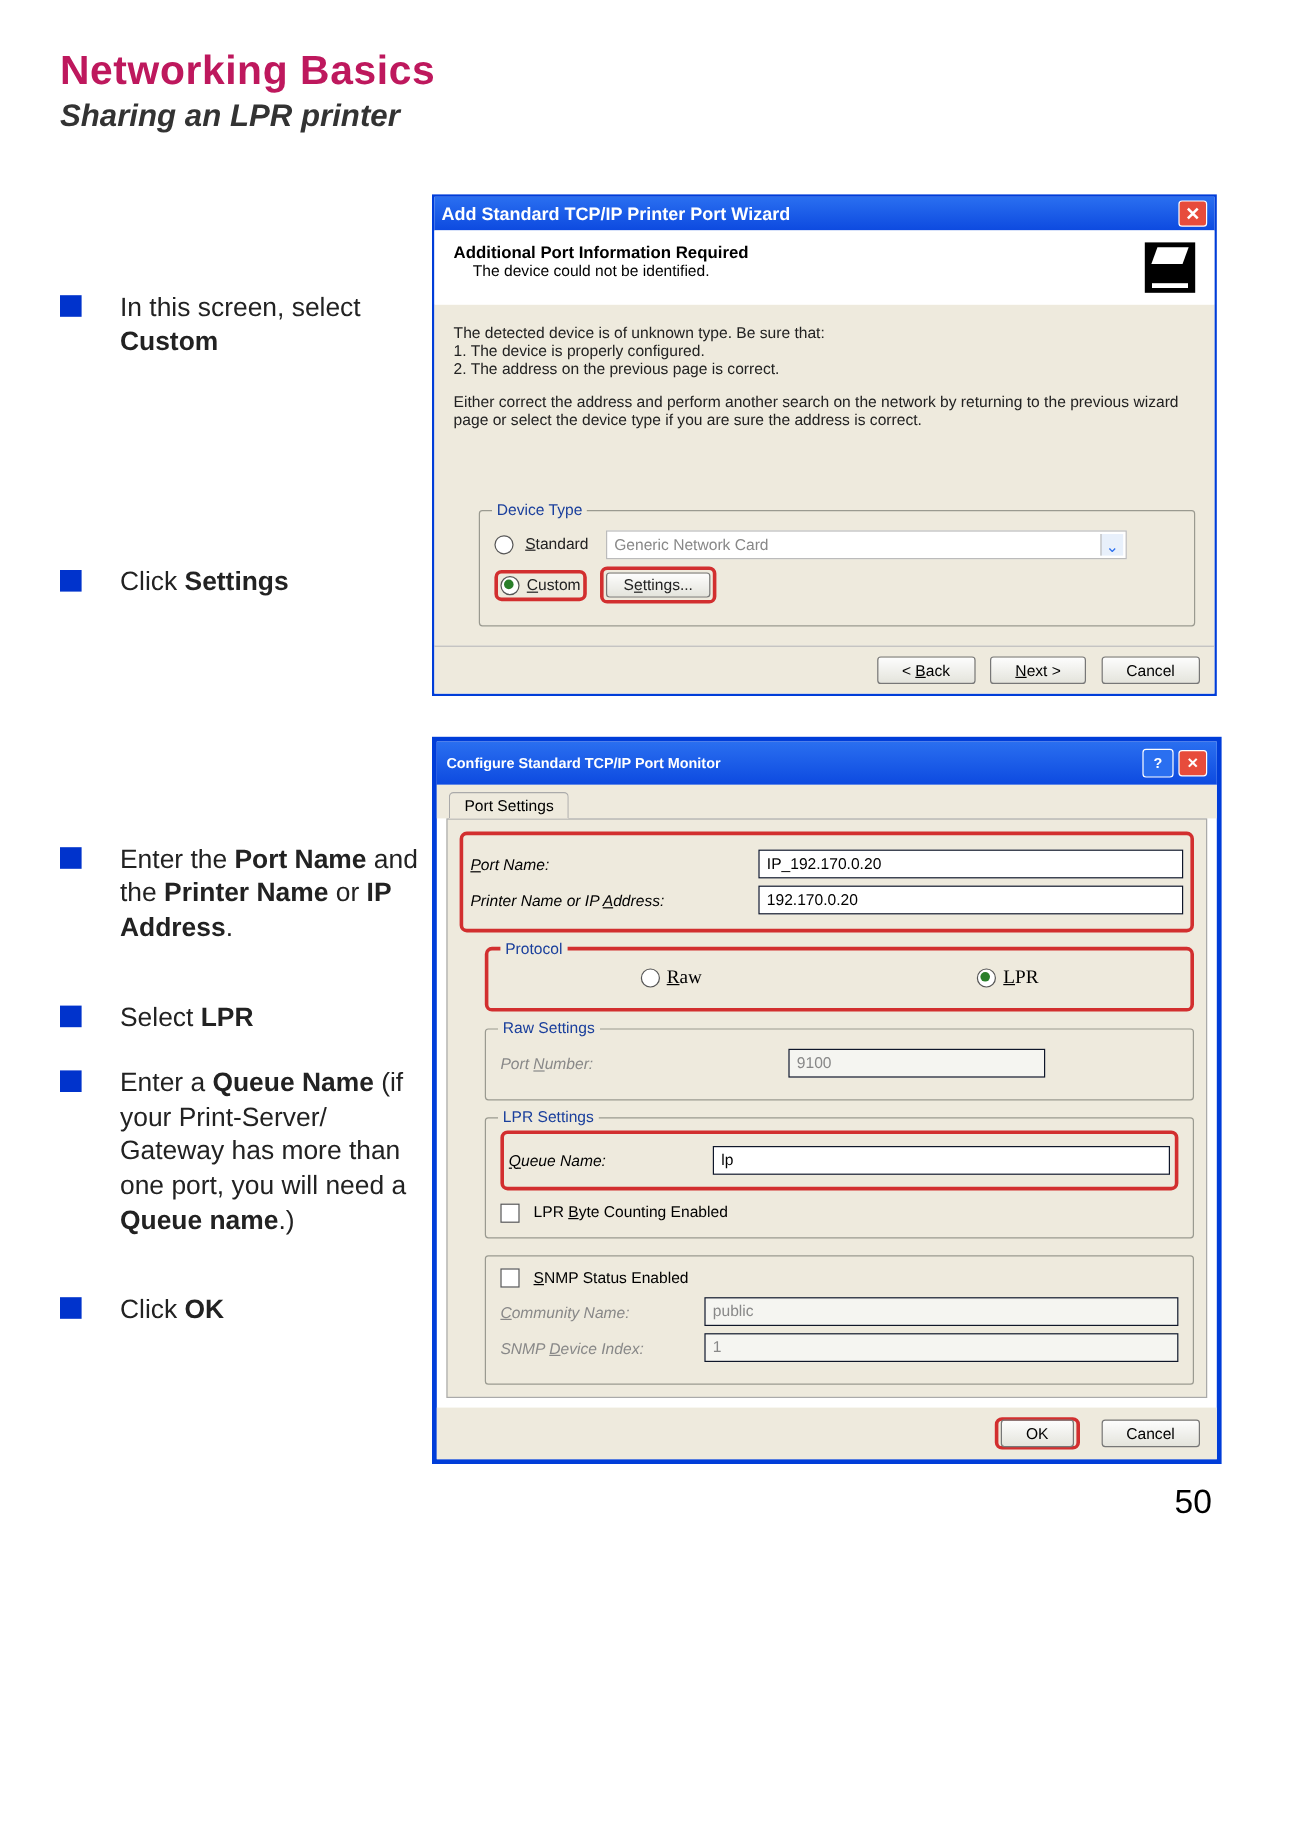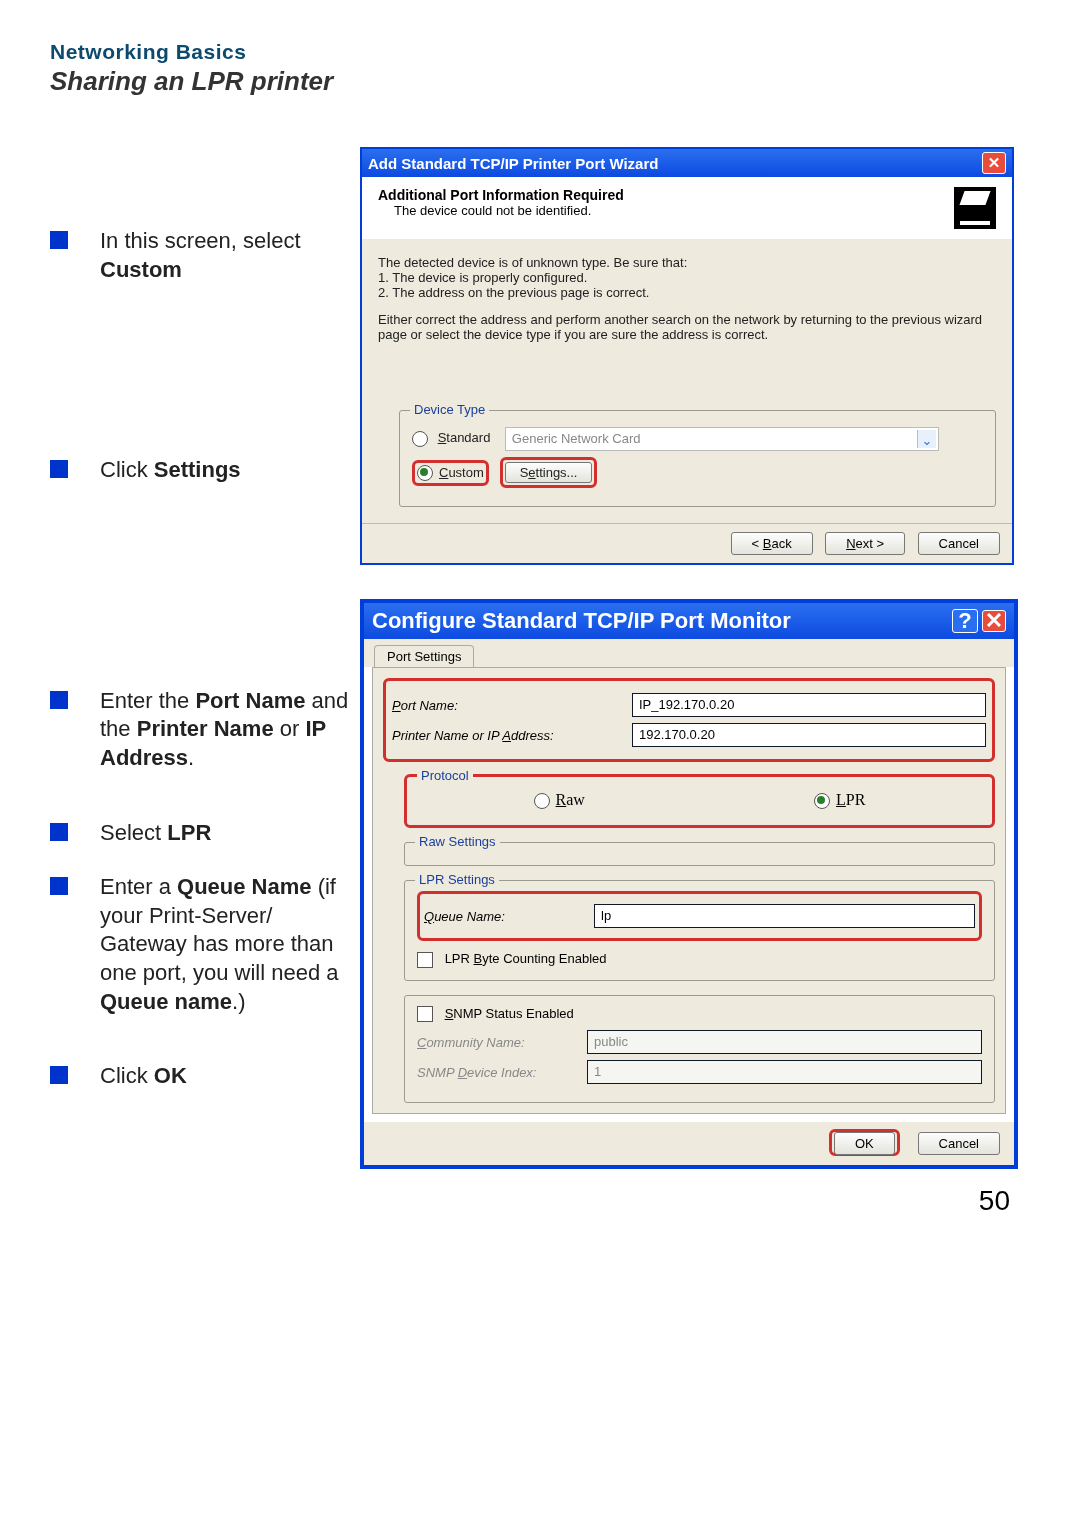--- a/index.html
+++ b/index.html
@@ -6,23 +6,23 @@
     margin: 0;
     padding: 0;
     background: #fff;
     font-family: Arial, Helvetica, sans-serif;
     width: 1080px;
   }
   .page {
     padding: 40px 50px 20px 50px;
   }
   .header-title {
-    color: #0c4a6e;
+    color: #be185d;
     font-weight: bold;
-    font-size: 21px;
+    font-size: 34px;
     letter-spacing: 0.5px;
   }
   .header-sub {
     color: #333;
     font-style: italic;
     font-weight: bold;
     font-size: 26px;
     margin-top: 2px;
   }
   .content {
@@ -160,21 +160,21 @@
   .u{text-decoration:underline;}
 
   
   .dialog2 {
     border: 4px solid #003dd9;
     width: 650px;
     margin-top:34px;
   }
   .titlebar2 {
     background: linear-gradient(#2a6ff0,#0d4ae0);
-    color:#fff;font-weight:bold;font-size:22px;
+    color:#fff;font-weight:bold;font-size:12px;
     padding:4px 8px;display:flex;align-items:center;height:28px;
   }
   .titlebar2 .tx{flex:1;}
   .helpbtn{
     width:24px;height:22px;border:1px solid #fff;border-radius:3px;background:#2a6ff0;color:#fff;display:flex;align-items:center;justify-content:center;font-weight:bold;margin-right:4px;cursor:pointer;
   }
   .tab {
     background:#eeeadd;
     padding: 6px 0 0 10px;
   }
@@ -323,20 +323,24 @@
           <div class="fieldset" style="margin-top:12px; border:3px solid #d22f2f;border-radius:6px;">
             <div class="legend">Protocol</div>
             <div style="display:flex;justify-content:space-around;padding:4px 0;font-family:Liberation Serif, serif;">
               <span><span class="radio"></span><span><span class="u">R</span>aw</span></span>
               <span><span class="radio selected"></span><span><span class="u">L</span>PR</span></span>
             </div>
           </div>
 
           <div class="fieldset" style="margin-top:14px;">
             <div class="legend">Raw Settings</div>
+            <div class="formrow">
+              <span class="lbl" style="color:#888">Port <span class="u">N</span>umber:</span>
+              <span class="val disabled" style="flex:0 0 200px">9100</span>
+            </div>
           </div>
 
           <div class="fieldset" style="margin-top:14px;">
             <div class="legend">LPR Settings</div>
             <div class="red-out" style="padding:4px;">
               <div class="formrow">
                 <span class="lbl" style="width:170px"><span class="u">Q</span>ueue Name:</span>
                 <span class="val">lp</span>
               </div>
             </div>

